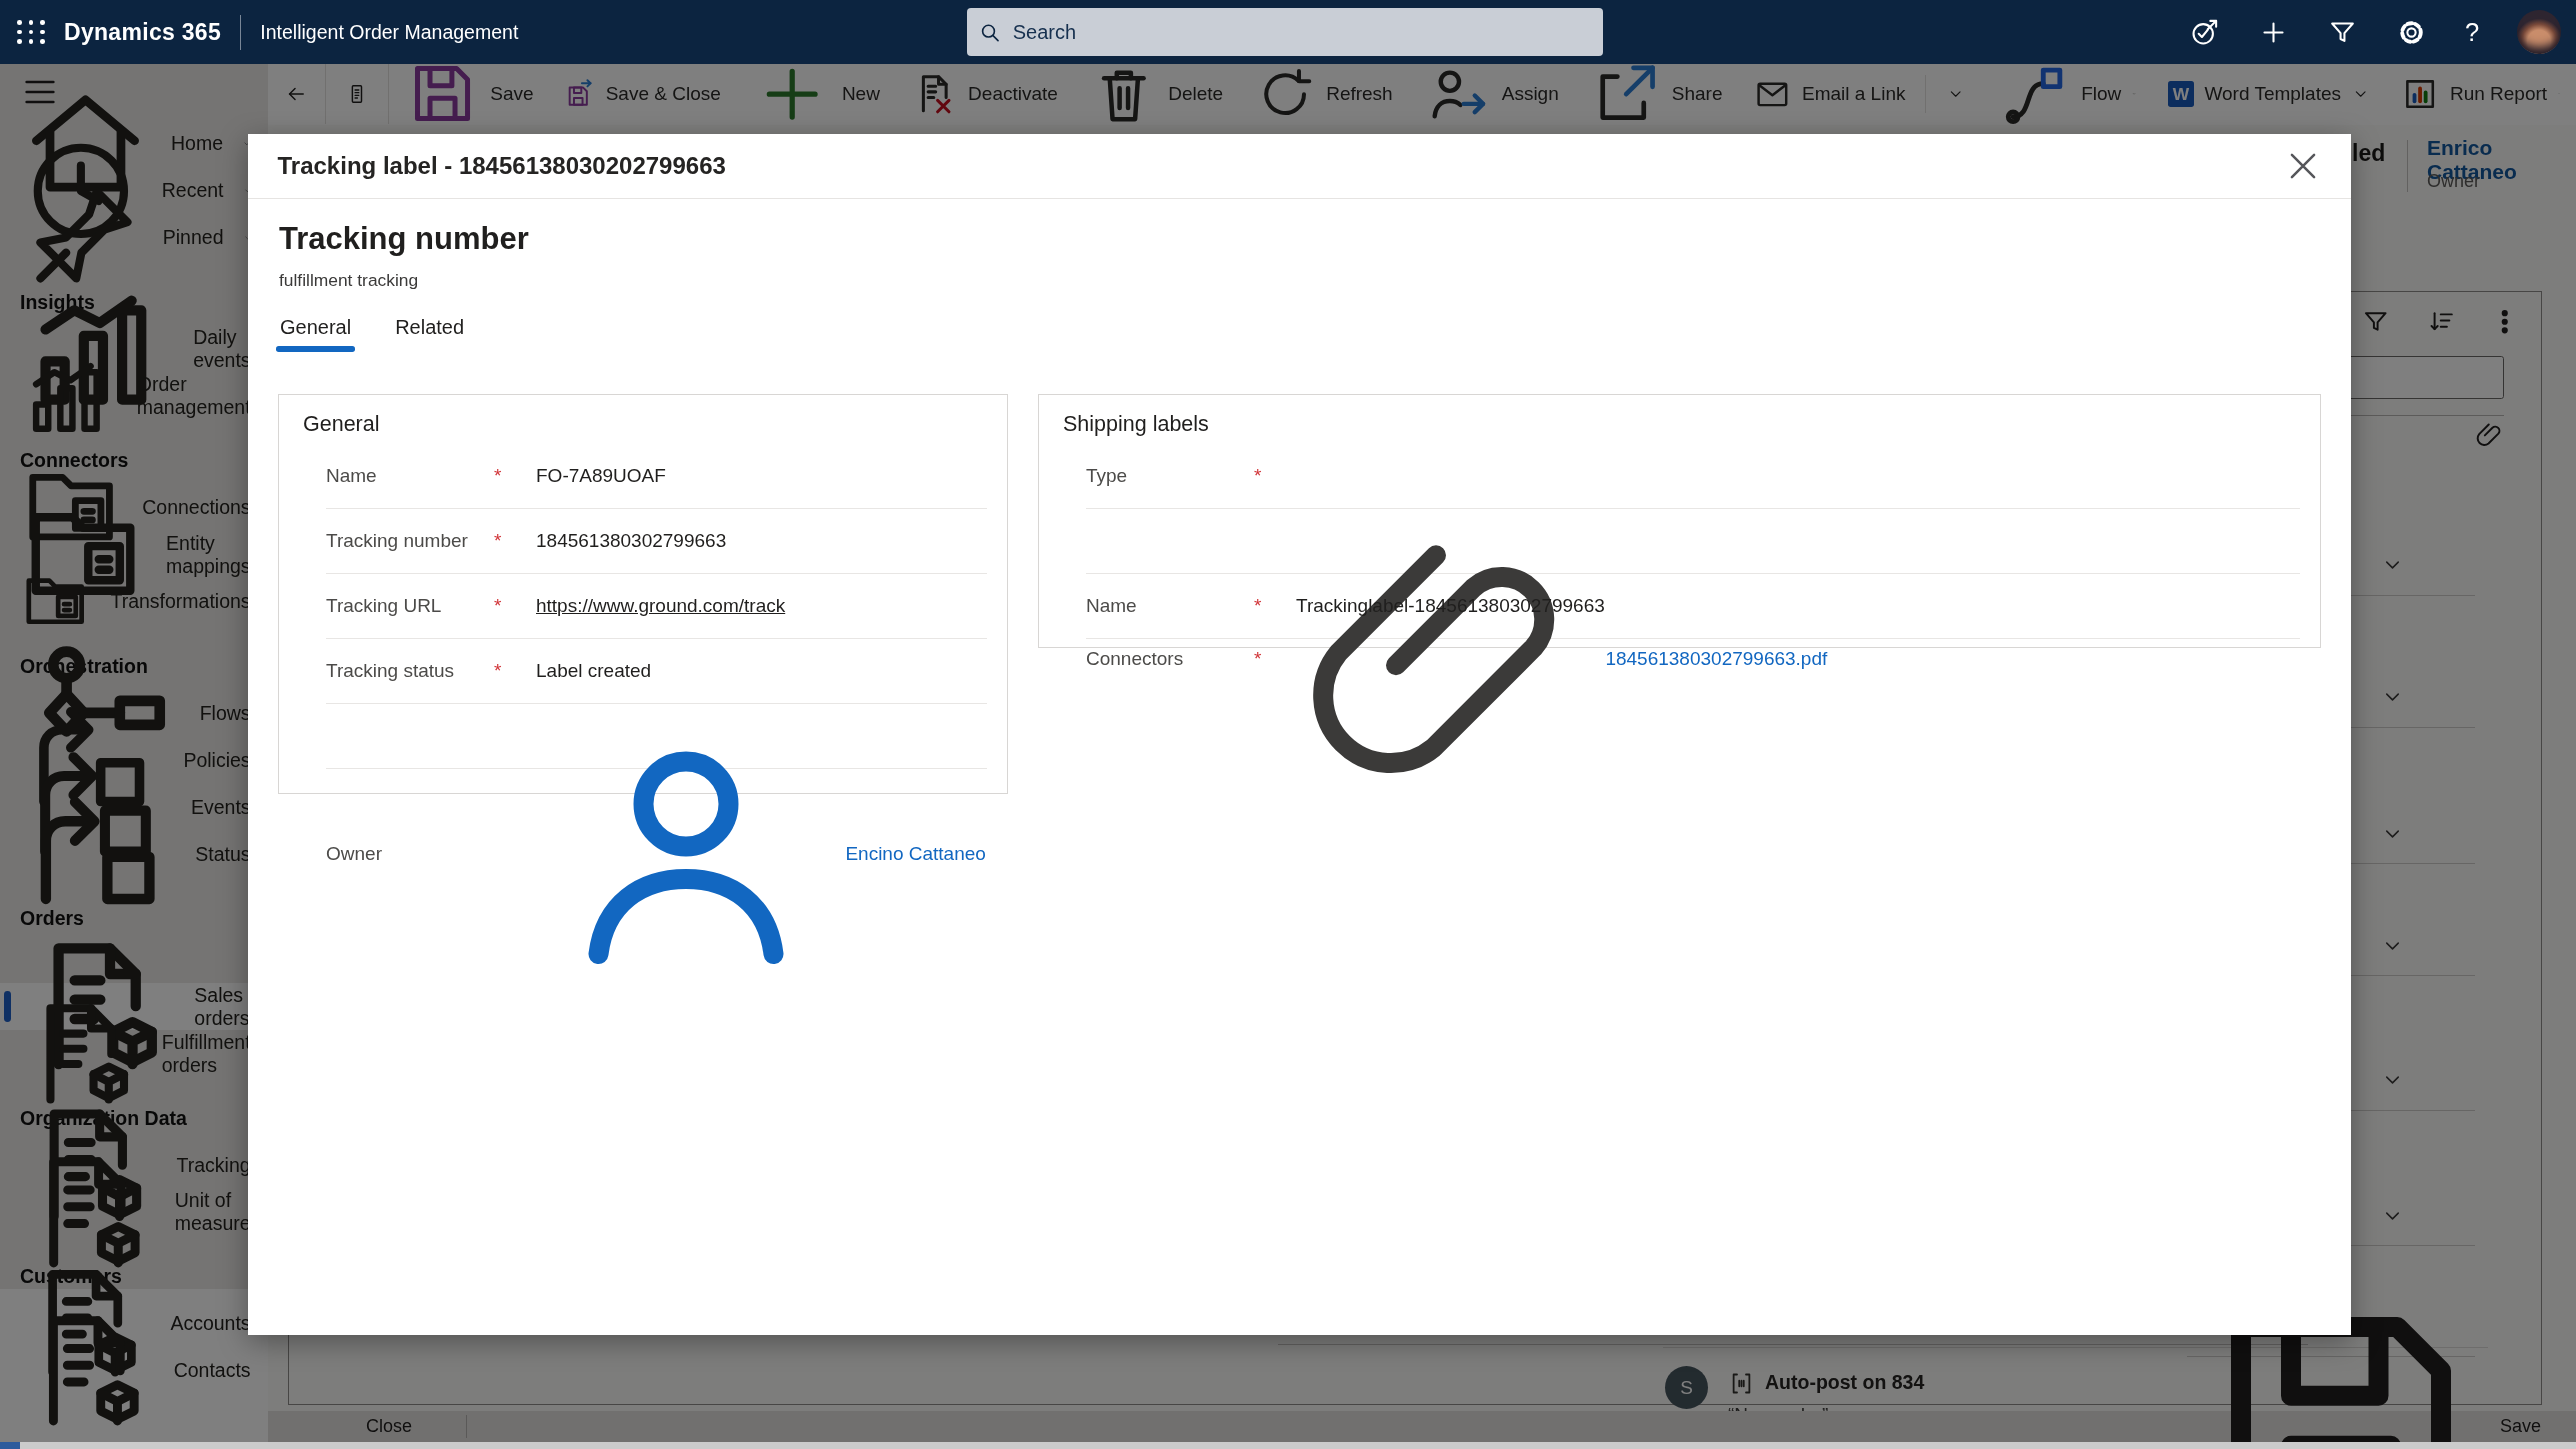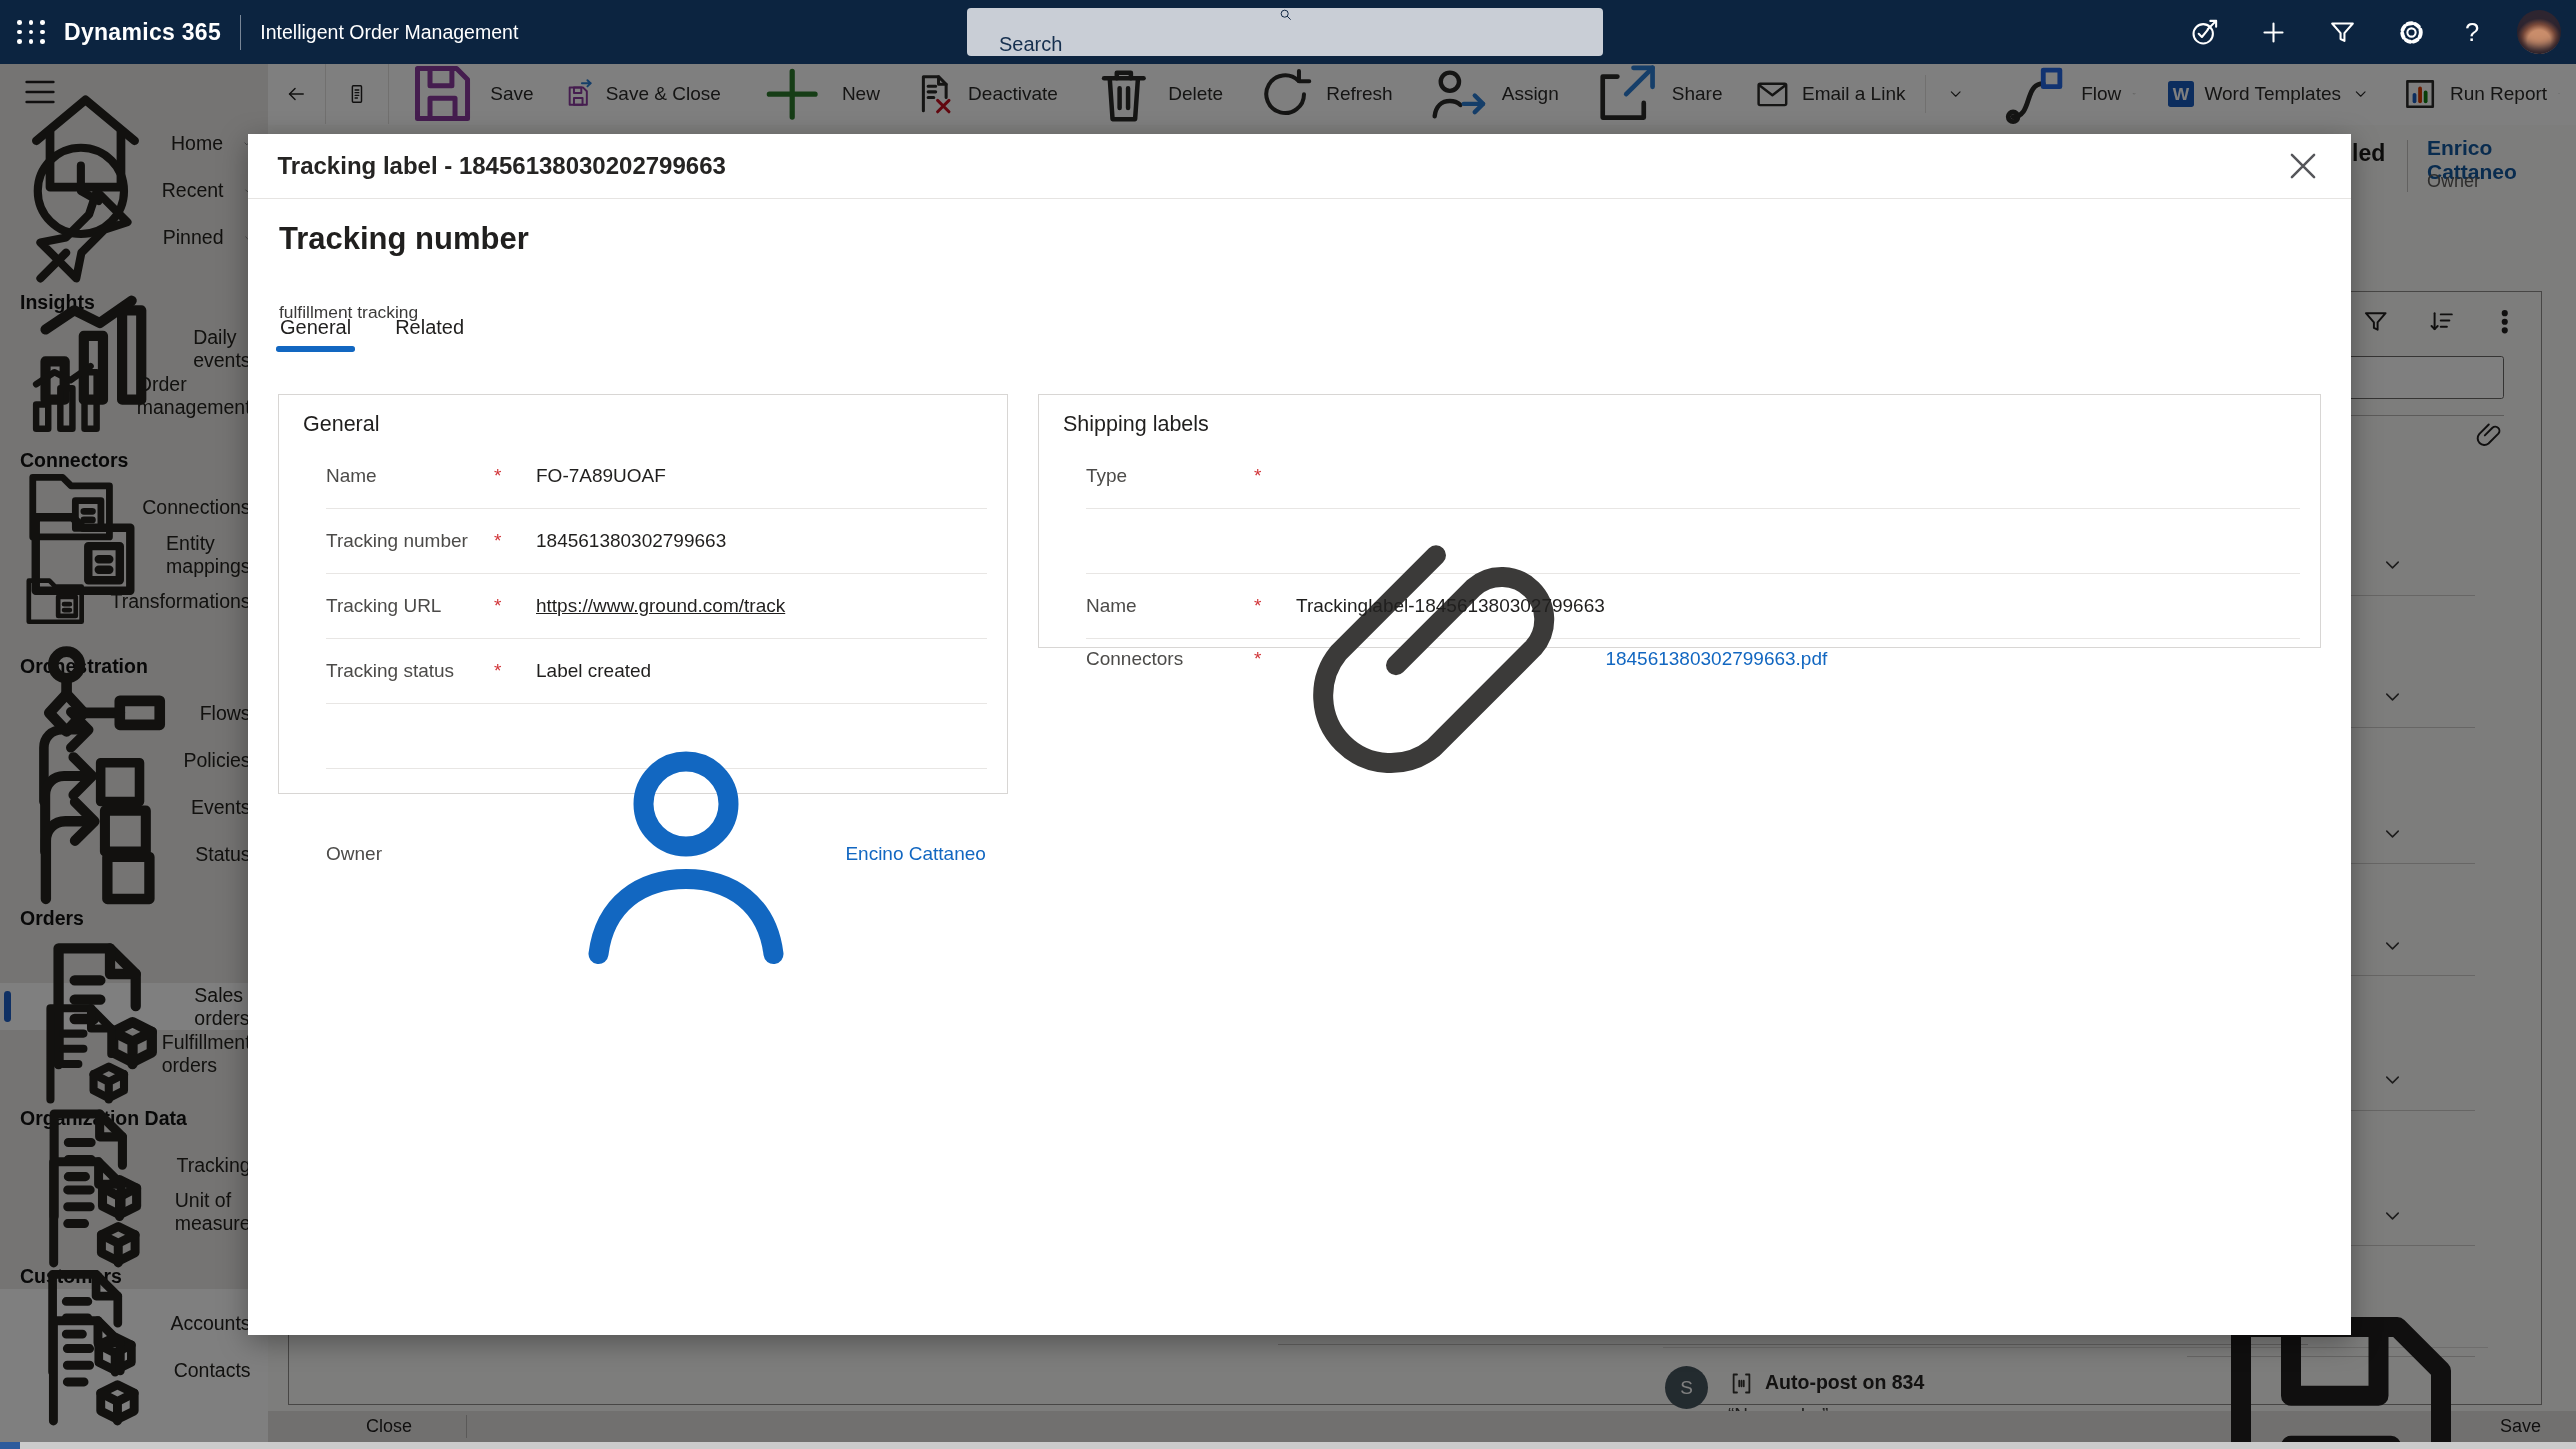--- a/index.html
+++ b/index.html
@@ -9,21 +9,21 @@
   
   .topnav { position:absolute; left:0; top:0; width:2576px; height:64px;
     background:#0c2440; display:flex; align-items:center; z-index:40; }
   .waffle { width:64px; height:64px; display:flex; align-items:center; justify-content:center; cursor:pointer; }
   .waffle-grid { display:grid; grid-template-columns:repeat(3,6.7px); grid-gap:4.7px; }
   .waffle-grid i { width:4.7px; height:4.7px; border-radius:50%; background:#fff; }
   .brand { color:#fff; font-size:23px; font-weight:700; letter-spacing:0.3px; margin-right:19px; }
   .nav-divider { width:1.3px; height:35px; background:rgba(255,255,255,.45); margin-right:19px; }
   .appname { color:#fff; font-size:19.5px; font-weight:400; }
   .nav-search { position:absolute; left:967px; top:8px; width:636px; height:48px;
-    background:#c9ced6; border-radius:4px; display:flex; align-items:center; padding:0 32px; gap:12px;flex-direction:column; }
+    background:#c9ced6; border-radius:4px; display:flex; align-items:center; padding:0 12px; gap:12px; }
   .nav-search svg { width:23px; height:23px; stroke:#0c2440; }
   .nav-search input { border:none; outline:none; background:transparent; font-size:20px;
     color:#0c2440; width:100%; font-family:inherit; }
   .nav-search input::placeholder { color:#16304f; opacity:1; }
   .nav-right { position:absolute; right:14.8px; top:0; height:64px; display:flex; align-items:center; gap:38px; }
   .nav-ic { width:31px; height:31px; display:flex; align-items:center; justify-content:center;
     color:#fff; cursor:pointer; }
   .nav-ic svg { width:28px; height:28px; stroke:#fff; }
   .nav-help { color:#fff; font-size:25.5px; font-weight:400; cursor:pointer; }
   .avatar { width:44px; height:44px; border-radius:50%; cursor:pointer;
@@ -102,21 +102,21 @@
   .overlay { position:absolute; left:0; top:64px; width:2576px; height:1385px; background:rgba(0,0,0,.5); z-index:20; }
 
   
   .modal { position:absolute; left:248px; top:134px; width:2103px; height:1201px; background:#fff; z-index:30;
     box-shadow:0 6.7px 27px rgba(0,0,0,.35); }
   .modal-head { height:65px; display:flex; align-items:center; padding:0 29.5px; border-bottom:1.3px solid #e6e4e2; }
   .modal-title { font-size:24px; font-weight:600; color:#252423; }
   .modal-close { margin-left:auto; width:38px; height:38px; display:flex; align-items:center; justify-content:center; cursor:pointer; }
   .modal-close svg { width:23px; height:23px; stroke:#55565a; }
   .entity-title { position:absolute; left:31px; top:87px; font-size:31px; font-weight:600; color:#201f1e; }
-  .entity-sub { position:absolute; left:31px; top:136px; font-size:17.4px; color:#3b3a39;margin-top:32px; }
+  .entity-sub { position:absolute; left:31px; top:136px; font-size:17.4px; color:#3b3a39; }
   .tabs { position:absolute; left:32px; top:182px; display:flex; gap:44px; }
   .tab { font-size:20px; color:#201f1e; padding-bottom:13.4px; position:relative; cursor:pointer; }
   .tab.active { font-weight:400; }
   .tab.active::after { content:""; position:absolute; left:-4px; right:-4px; bottom:0; height:6px;
     background:#1267c1; border-radius:2.7px; }
   .card { position:absolute; background:#fff; border:1.3px solid #d8d6d4; }
   .card-general { left:30px; top:260px; width:730px; height:400px; }
   .card-shipping { left:790px; top:260px; width:1283px; height:254px; }
   .card-title { font-size:21.5px; color:#201f1e; padding:17.4px 0 6.7px 24px; }
   .frow { display:grid; grid-template-columns:168px 42px 1fr; align-items:center; height:65px;

